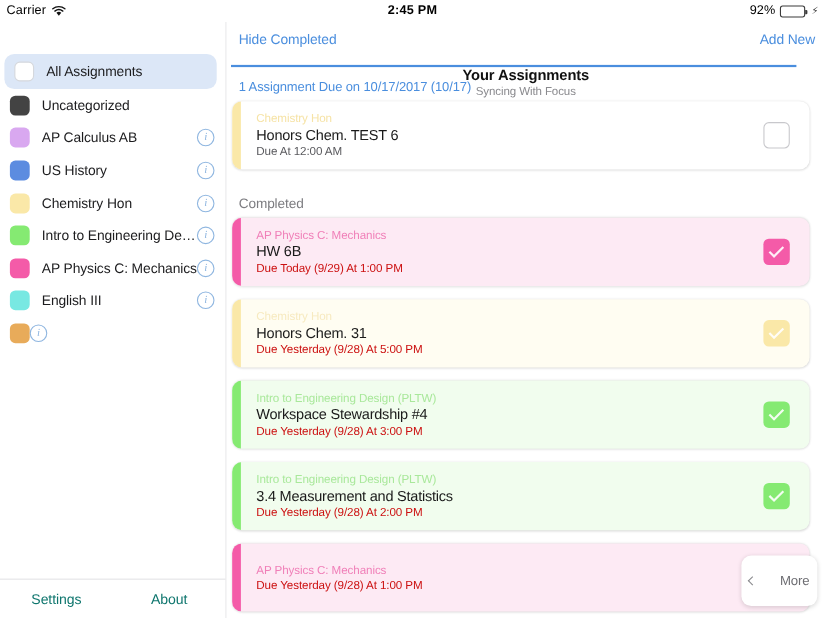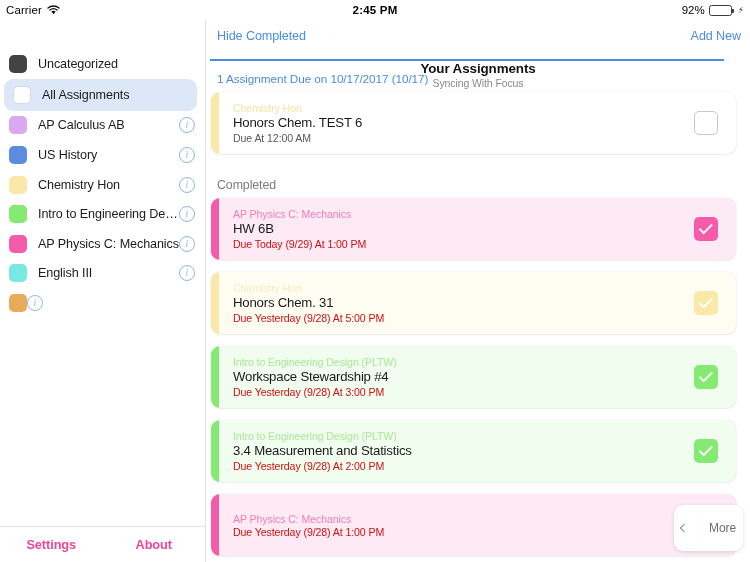--- a/index.html
+++ b/index.html
@@ -143,22 +143,22 @@
     width: 205px;
     height: 36px;
     border-top: 1px solid #e3e3e6;
     display: flex;
     align-items: center;
   }
   .footer-btn {
     flex: 1 1 50%;
     text-align: center;
     font-size: 12.8px;
-    font-weight: 700;
-    color: #ec4899;
+    font-weight: 400;
+    color: #0f766e;
     letter-spacing: -.1px;
   }
 
   
   .main {
     position: absolute;
     top: 20px; left: 206px;
     width: 544px;
     height: 542px;
     background: #ffffff;
@@ -321,27 +321,27 @@
     <div class="sb-center">2:45 PM</div>
     <div class="sb-right">
       <span>92%</span>
       <span class="batt"><span class="batt-fill"></span></span>
       <span class="batt-bolt">⚡</span>
     </div>
   </div>
 
   <div class="sidebar">
     <div class="side-list" id="side-list">
-        <div class="side-row">
-          <div class="swatch" style="background: rgb(67, 67, 67);"></div>
-          <div class="side-label">Uncategorized</div>
-        </div>
         <div class="side-row selected">
           <div class="swatch outline"></div>
           <div class="side-label">All Assignments</div>
+        </div>
+        <div class="side-row">
+          <div class="swatch" style="background: rgb(67, 67, 67);"></div>
+          <div class="side-label">Uncategorized</div>
         </div>
         <div class="side-row">
           <div class="swatch" style="background: rgb(217, 168, 240);"></div>
           <div class="side-label">AP Calculus AB</div>
           <div class="info-icon">i</div>
         </div>
         <div class="side-row">
           <div class="swatch" style="background: rgb(92, 140, 224);"></div>
           <div class="side-label">US History</div>
           <div class="info-icon">i</div>

